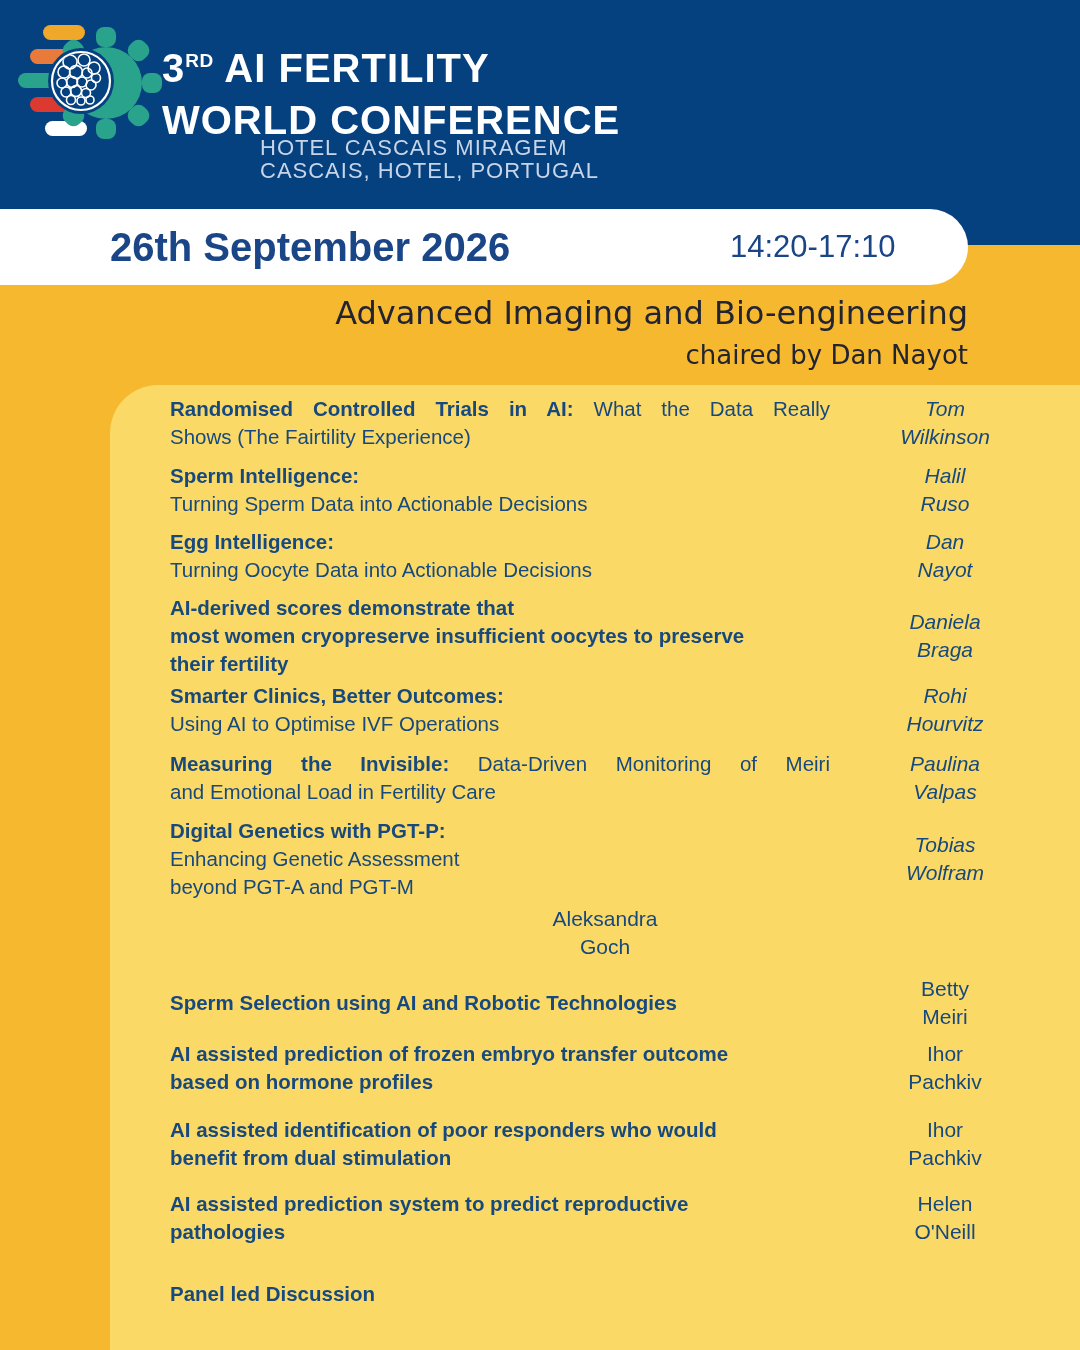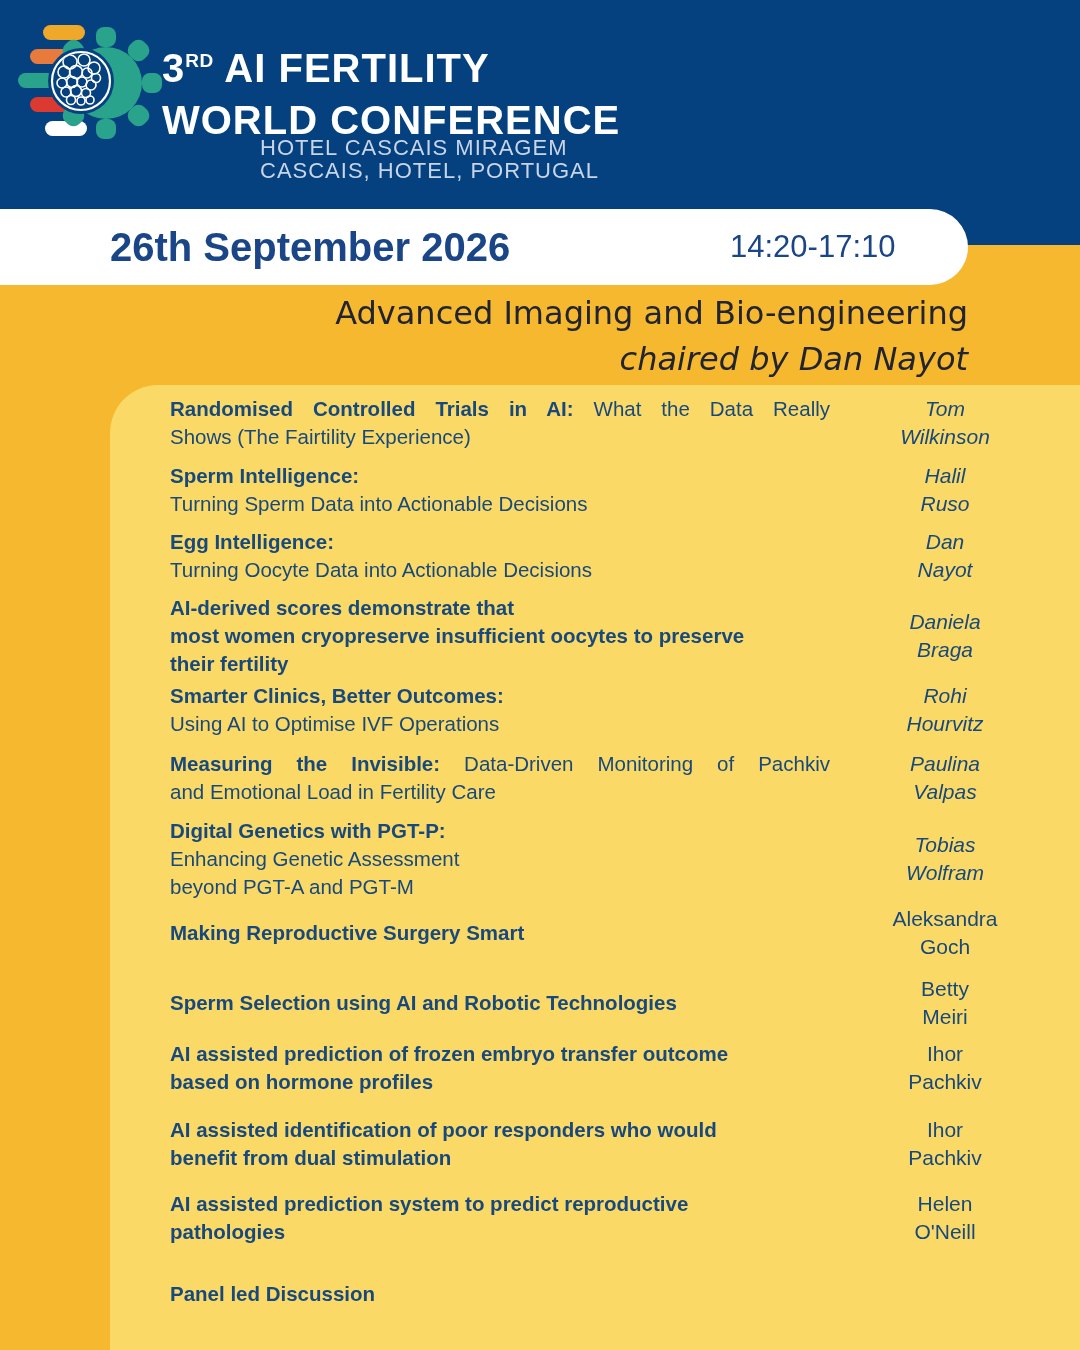--- a/index.html
+++ b/index.html
@@ -11,21 +11,21 @@
   .top-header{position:absolute;top:0;left:0;right:0;height:245px;background:var(--header-blue,#06417F);}
   .logo-svg{position:absolute;left:18px;top:12px;}
   .brand{position:absolute;left:162px;top:46px;color:#fff;font-weight:700;font-size:40px;line-height:44px;letter-spacing:1px;white-space:nowrap;}
   .brand .ord{font-size:19px;position:relative;top:-15px;letter-spacing:.5px;}
   .brand-sub{position:absolute;left:260px;top:136px;width:264px;text-align:center;color:var(--subtitle-blue,#C8D5E9);font-size:22px;line-height:23px;letter-spacing:1px;white-space:nowrap;}
   .date-band{position:absolute;top:209px;left:0;width:968px;height:76px;background:#fff;border-radius:0 40px 40px 0;text-align:right;}
   .date-text{position:absolute;left:110px;top:50%;transform:translateY(-50%);font-size:40px;font-weight:700;color:var(--date-blue,#1A4688);white-space:nowrap;}
   .time-text{position:absolute;left:730px;top:50%;transform:translateY(-50%);font-size:31px;color:var(--date-blue,#1A4688);white-space:nowrap;}
   .session-head{position:absolute;top:294px;left:0;right:112px;text-align:right;color:var(--dark-text,#222431);}
   .session-title{font-size:32px;font-family:"DejaVu Sans",sans-serif;font-weight:400;}
-  .session-chair{font-size:32px;font-family:"DejaVu Sans",sans-serif;font-style:italic;margin-top:8px;}
+  .session-chair{font-size:26px;font-family:"DejaVu Sans",sans-serif;margin-top:8px;}
   .panel{position:absolute;left:110px;top:385px;right:0;bottom:0;background:var(--panel-yellow,#FBD966);border-top-left-radius:48px;padding:10px 25px 0 45px;box-sizing:border-box;}
   .row{display:flex;align-items:center;justify-content:center;gap:20px;}
   .row:nth-child(1){margin-bottom:11px}
   .row:nth-child(2){margin-bottom:10px}
   .row:nth-child(3){margin-bottom:10px}
   .row:nth-child(4){margin-bottom:4px}
   .row:nth-child(5){margin-bottom:12px}
   .row:nth-child(6){margin-bottom:11px}
   .row:nth-child(7){margin-bottom:4px}
   .row:nth-child(8){margin-bottom:14px}
@@ -160,43 +160,40 @@
           <div class="line"><span class="seg-b">Smarter Clinics, Better Outcomes:</span></div>
           <div class="line"><span class="seg">Using AI to Optimise IVF Operations</span></div>
         </div>
         <div class="speaker it">
           <div>Rohi</div>
           <div>Hourvitz</div>
         </div>
       </div>
       <div class="row">
         <div class="titles">
-          <div class="line jl"><span class="seg-b">Measuring the Invisible:</span><span class="seg"> Data-Driven Monitoring of Pachkiv</span></div>
+          <div class="line jl"><span class="seg-b">Measuring the Invisible:</span><span class="seg"> Data-Driven Monitoring of Meiri</span></div>
           <div class="line"><span class="seg">and Emotional Load in Fertility Care</span></div>
         </div>
         <div class="speaker it">
           <div>Paulina</div>
           <div>Valpas</div>
         </div>
       </div>
       <div class="row">
         <div class="titles">
           <div class="line"><span class="seg-b">Digital Genetics with PGT-P:</span></div>
           <div class="line"><span class="seg">Enhancing Genetic Assessment</span></div>
           <div class="line"><span class="seg">beyond PGT-A and PGT-M</span></div>
         </div>
         <div class="speaker it">
           <div>Tobias</div>
           <div>Wolfram</div>
         </div>
       </div>
       <div class="row">
-        <div class="titles">
-          <div class="line"><span class="seg-b">Making Reproductive Surgery Smart</span></div>
-        </div>
         <div class="speaker">
           <div>Aleksandra</div>
           <div>Goch</div>
         </div>
       </div>
       <div class="row">
         <div class="titles">
           <div class="line"><span class="seg-b">Sperm Selection using AI and Robotic Technologies</span></div>
         </div>
         <div class="speaker">

